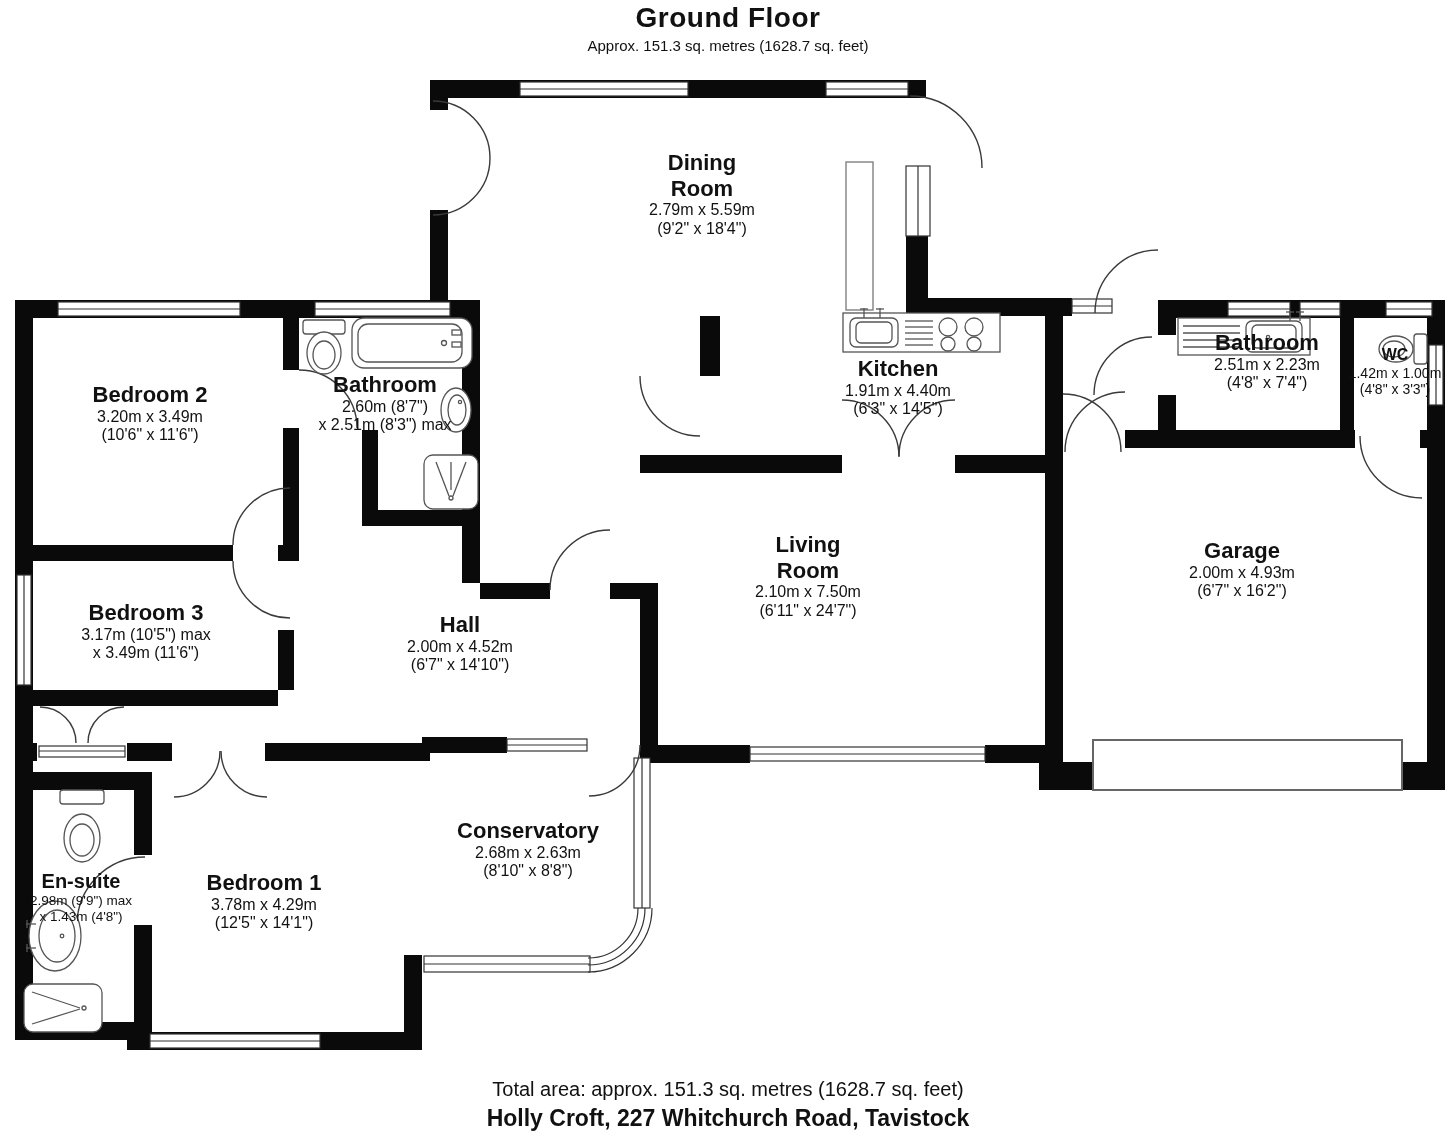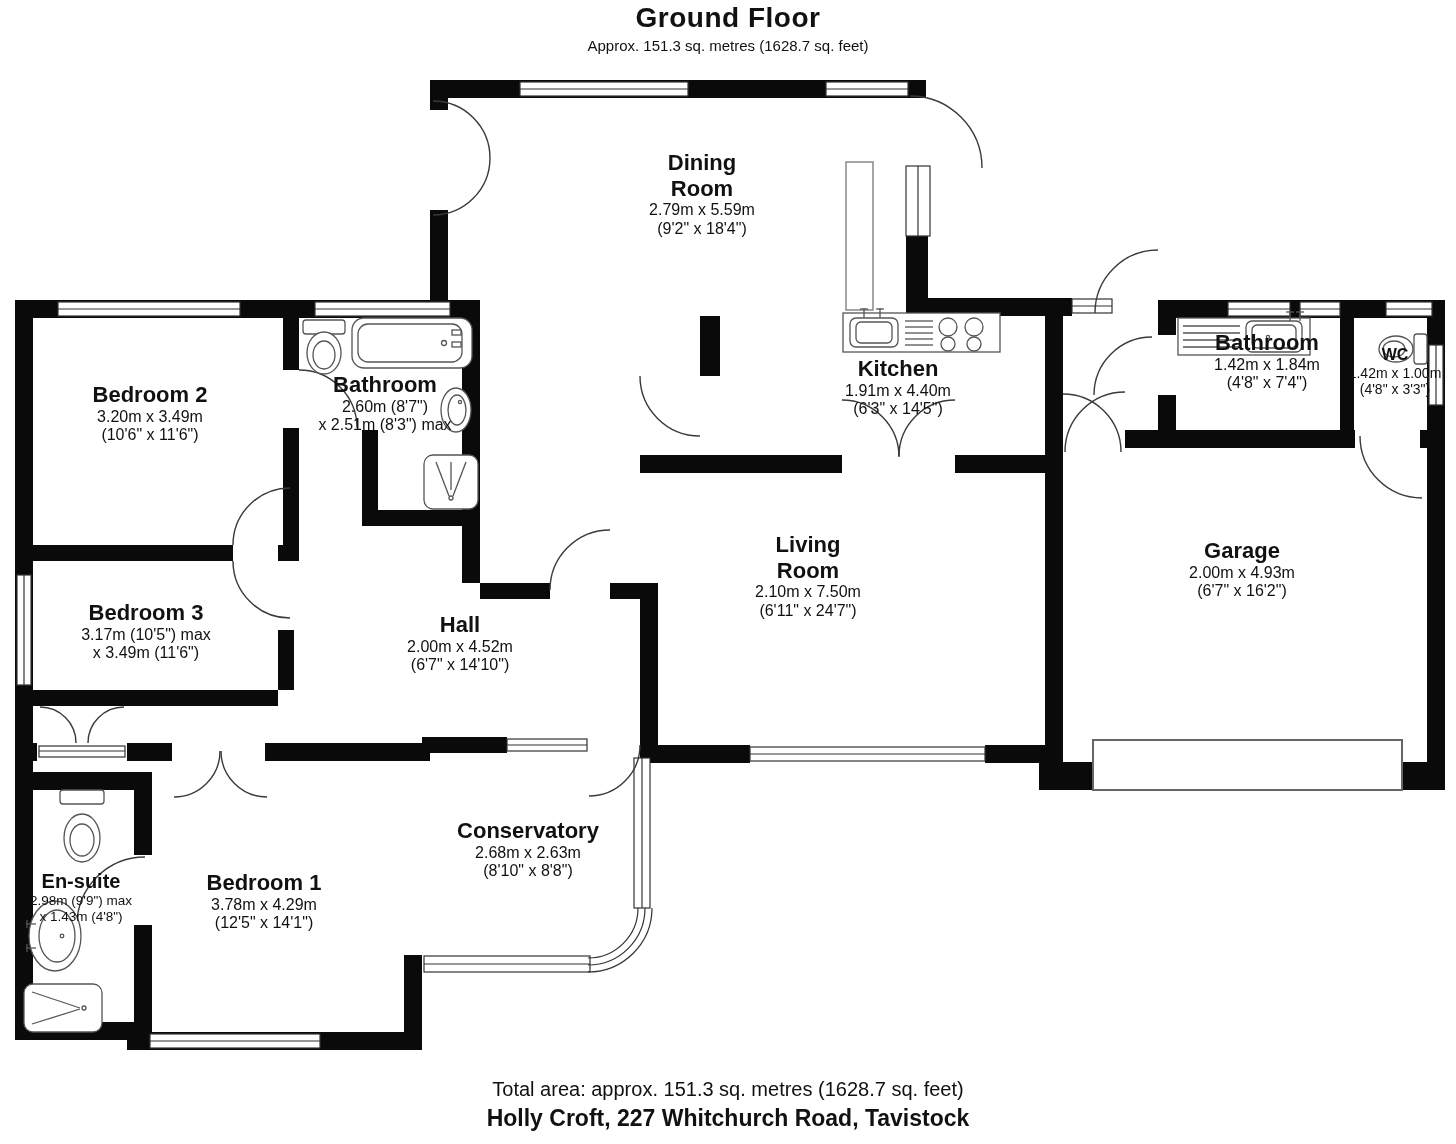--- a/index.html
+++ b/index.html
@@ -298,21 +298,21 @@
   </div>
 
   <div class="room-label" style="left:798px;top:356px;width:200px;">
     <div class="room-name">Kitchen</div>
     <div class="room-dims">1.91m x 4.40m</div>
     <div class="room-dims">(6'3" x 14'5")</div>
   </div>
 
   <div class="room-label" style="left:1172px;top:330px;width:190px;">
     <div class="room-name">Bathroom</div>
-    <div class="room-dims">1.42m x 1.84m</div>
+    <div class="room-dims">2.51m x 2.23m</div>
     <div class="room-dims">(4'8" x 7'4")</div>
   </div>
 
   <div class="room-label small" style="left:1347px;top:336px;width:96px;">
     <div class="room-name">WC</div>
     <div class="room-dims">1.42m x 1.00m</div>
     <div class="room-dims">(4'8" x 3'3")</div>
   </div>
 
   <div class="room-label" style="left:1142px;top:538px;width:200px;">

